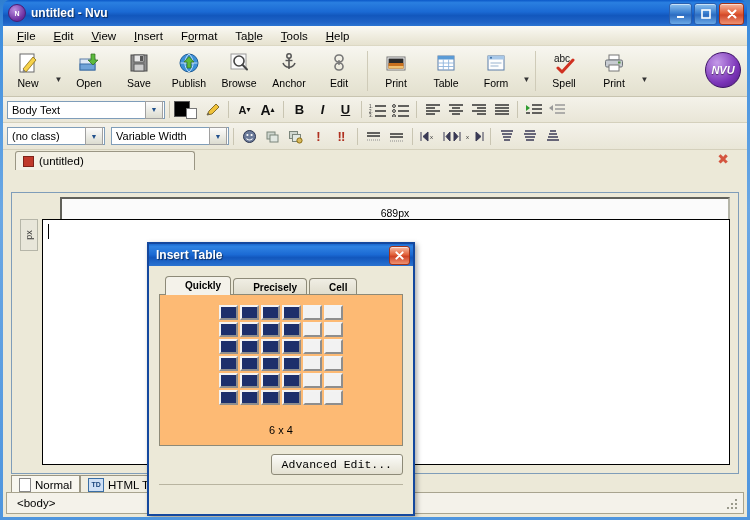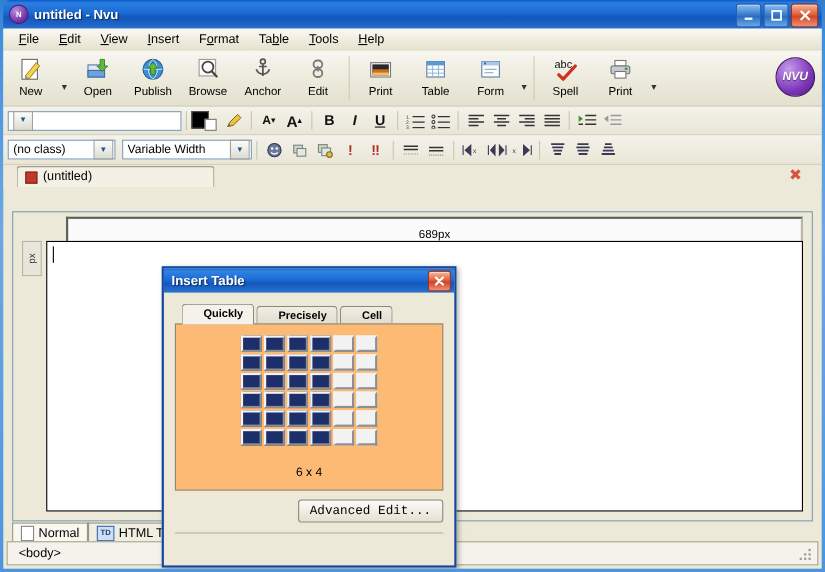--- a/index.html
+++ b/index.html
@@ -342,20 +342,31 @@
           <div class="tb-ico">
             <svg width="22" height="22" viewBox="0 0 22 22">
               <rect x="2" y="7" width="15" height="11" fill="#dfe9f5" stroke="#5a7da8"></rect>
               <rect x="2" y="12" width="15" height="6" fill="#6fa3d8" stroke="#3a6ea5"></rect>
               <path d="M13 2 L13 8 L10 8 L15 13 L20 8 L17 8 L17 2 Z" fill="#5cba3c" stroke="#2e6b1c" stroke-width=".7"></path>
             </svg>
           </div>
           <div class="tb-lbl">Open</div>
         </div>
 
+        <div class="tb-btn">
+          <div class="tb-ico">
+            <svg width="22" height="22" viewBox="0 0 22 22">
+              <rect x="3" y="3" width="16" height="16" fill="#8e8e8e" stroke="#4d4d4d"></rect>
+              <rect x="6" y="3" width="10" height="7" fill="#e8e8e8" stroke="#5a5a5a"></rect>
+              <rect x="12" y="4" width="3" height="5" fill="#555"></rect>
+              <rect x="6" y="12" width="10" height="7" fill="#cfcfcf" stroke="#5a5a5a"></rect>
+            </svg>
+          </div>
+          <div class="tb-lbl">Save</div>
+        </div>
 
         <div class="tb-btn">
           <div class="tb-ico">
             <svg width="22" height="22" viewBox="0 0 22 22">
               <circle cx="11" cy="11" r="9" fill="#3a8fd8" stroke="#1f5d96"></circle>
               <path d="M2.5 11 h17 M11 2 a12 12 0 0 1 0 18 a12 12 0 0 1 0 -18" fill="none" stroke="#cfe6fa" stroke-width=".9"></path>
               <path d="M9 16 L9 10 L6 10 L11 4.5 L16 10 L13 10 L13 16 Z" fill="#5cba3c" stroke="#2e6b1c" stroke-width=".7"></path>
             </svg>
           </div>
           <div class="tb-lbl">Publish</div>
@@ -456,20 +467,21 @@
           </div>
           <div class="tb-lbl">Print</div>
         </div>
         <div class="tb-arrow">▼</div>
 
         <div class="nvu-logo">NVU</div>
       </div>
 
       <div class="toolbar-fmt">
         <div class="combo" style="width:158px;">
+          <div class="cap">Body Text</div>
           <div class="drop">▼</div>
         </div>
         <div class="fsep"></div>
         <div style="display:flex;align-items:flex-start;margin-right:4px;">
           <div class="colorbox"></div>
           <div class="colorbox2"></div>
         </div>
         <div class="fbtn">
           <svg width="16" height="14" viewBox="0 0 16 14">
               <path d="M2 12 L4 8 L11 1 L14 4 L7 11 Z" fill="#f0c23a" stroke="#6b5410" stroke-width=".8"></path>

